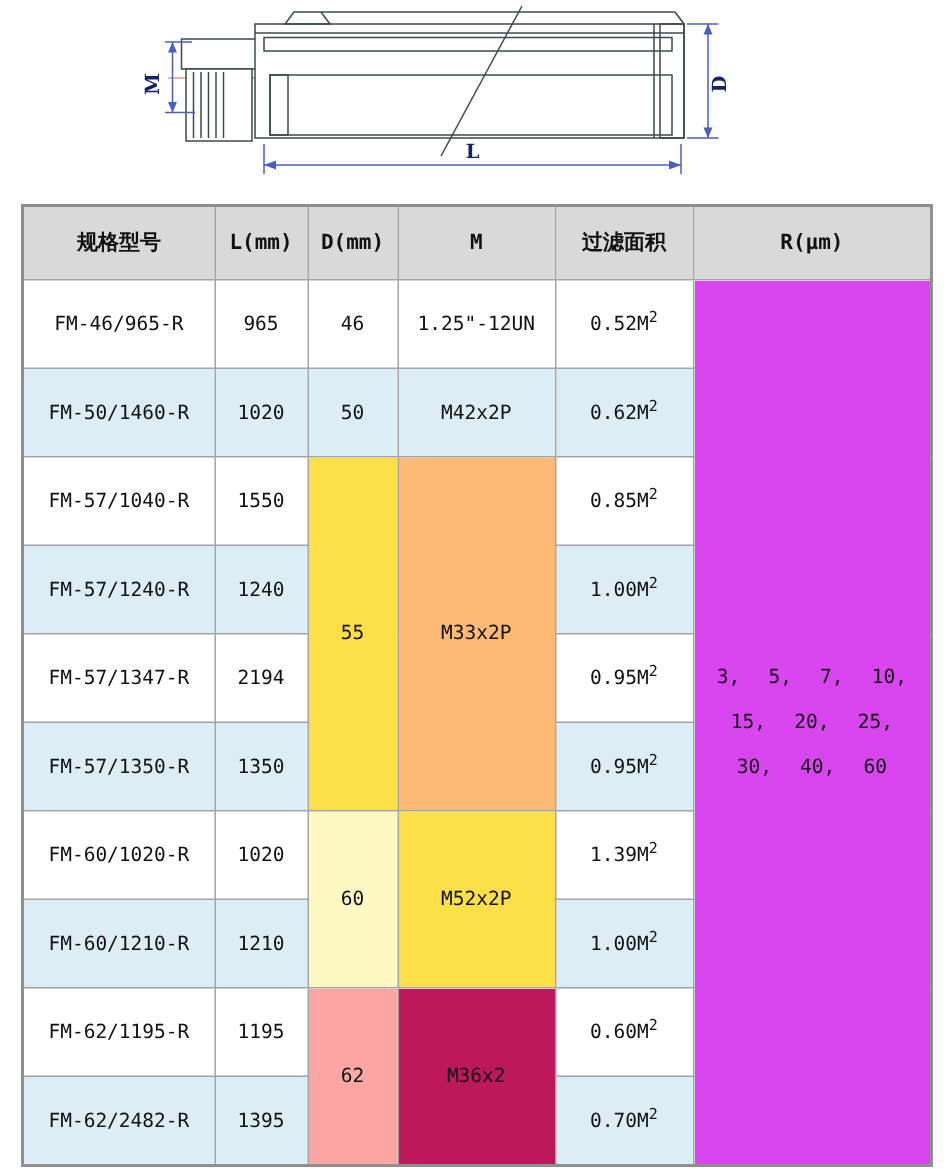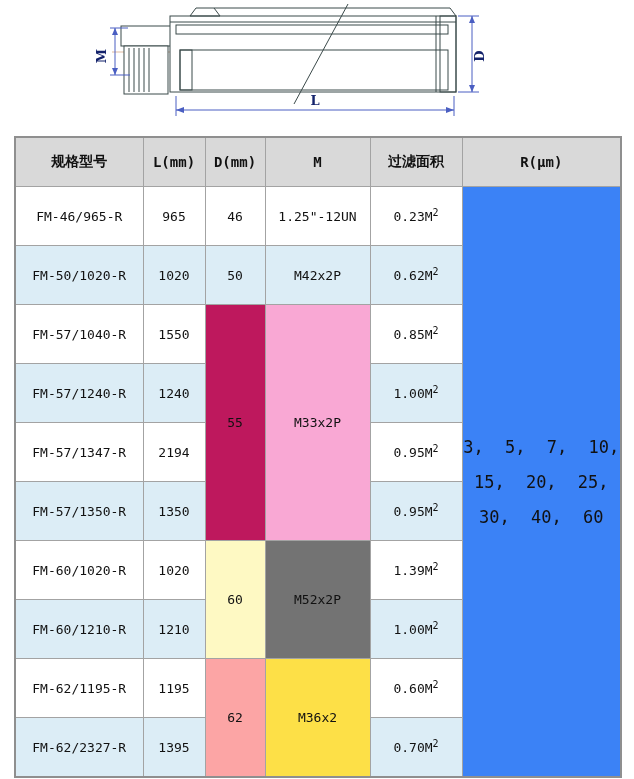--- a/index.html
+++ b/index.html
@@ -46,21 +46,21 @@
     padding:0;overflow:hidden;
   }
   .spec-table thead th{
     background:var(--header-bg);
     height:48px;
     font-size:14px;font-weight:bold;
   }
   .spec-table tbody td{height:58px;}
   .spec-table tbody tr.alt td{background:var(--row-alt-bg);}
   .spec-table td sup{font-size:10px;line-height:0;}
-  td.micron-cell{background:#3b82f6;font-size:17px;}
+  td.micron-cell{background:#d946ef;font-size:13px;}
   td.micron-cell .micron-line{margin:15px 0;word-spacing:11px;}
 </style>
 </head>
 <body>
 
 <div class="drawing-wrap">
   <svg width="634" height="132" viewBox="0 0 634 132">
     <defs>
       <pattern id="hatch" patternUnits="userSpaceOnUse" width="5" height="5" patternTransform="rotate(45)">
         <rect width="5" height="5" fill="#ffffff"></rect>
@@ -149,39 +149,39 @@
       <th>过滤面积</th>
       <th>R(μm)</th>
     </tr>
   </thead>
   <tbody>
     <tr>
       <td>FM-46/965-R</td>
       <td>965</td>
       <td>46</td>
       <td>1.25"-12UN</td>
-      <td><span>0.23M</span><sup>2</sup></td>
+      <td><span>0.52M</span><sup>2</sup></td>
       <td class="micron-cell" rowspan="10">
         <div class="micron-line">3, 5, 7, 10,</div>
         <div class="micron-line">15, 20, 25,</div>
         <div class="micron-line">30, 40, 60</div>
       </td>
     </tr>
     <tr class="alt">
-      <td>FM-50/1020-R</td>
+      <td>FM-50/1460-R</td>
       <td>1020</td>
       <td>50</td>
       <td>M42x2P</td>
       <td><span>0.62M</span><sup>2</sup></td>
     </tr>
     <tr>
       <td>FM-57/1040-R</td>
       <td>1550</td>
-      <td rowspan="4" style="background:#be185d">55</td>
-      <td rowspan="4" style="background:#f9a8d4">M33x2P</td>
+      <td rowspan="4" style="background:#fde047">55</td>
+      <td rowspan="4" style="background:#fdba74">M33x2P</td>
       <td><span>0.85M</span><sup>2</sup></td>
     </tr>
     <tr class="alt">
       <td>FM-57/1240-R</td>
       <td>1240</td>
       <td><span>1.00M</span><sup>2</sup></td>
     </tr>
     <tr>
       <td>FM-57/1347-R</td>
       <td>2194</td>
@@ -189,34 +189,34 @@
     </tr>
     <tr class="alt">
       <td>FM-57/1350-R</td>
       <td>1350</td>
       <td><span>0.95M</span><sup>2</sup></td>
     </tr>
     <tr>
       <td>FM-60/1020-R</td>
       <td>1020</td>
       <td rowspan="2" style="background:#fef9c3">60</td>
-      <td rowspan="2" style="background:#737373">M52x2P</td>
+      <td rowspan="2" style="background:#fde047">M52x2P</td>
       <td><span>1.39M</span><sup>2</sup></td>
     </tr>
     <tr class="alt">
       <td>FM-60/1210-R</td>
       <td>1210</td>
       <td><span>1.00M</span><sup>2</sup></td>
     </tr>
     <tr>
       <td>FM-62/1195-R</td>
       <td>1195</td>
       <td rowspan="2" style="background:#fca5a5">62</td>
-      <td rowspan="2" style="background:#fde047">M36x2</td>
+      <td rowspan="2" style="background:#be185d">M36x2</td>
       <td><span>0.60M</span><sup>2</sup></td>
     </tr>
     <tr class="alt">
-      <td>FM-62/2327-R</td>
+      <td>FM-62/2482-R</td>
       <td>1395</td>
       <td><span>0.70M</span><sup>2</sup></td>
     </tr>
   </tbody>
 </table>
 
 </body></html>

